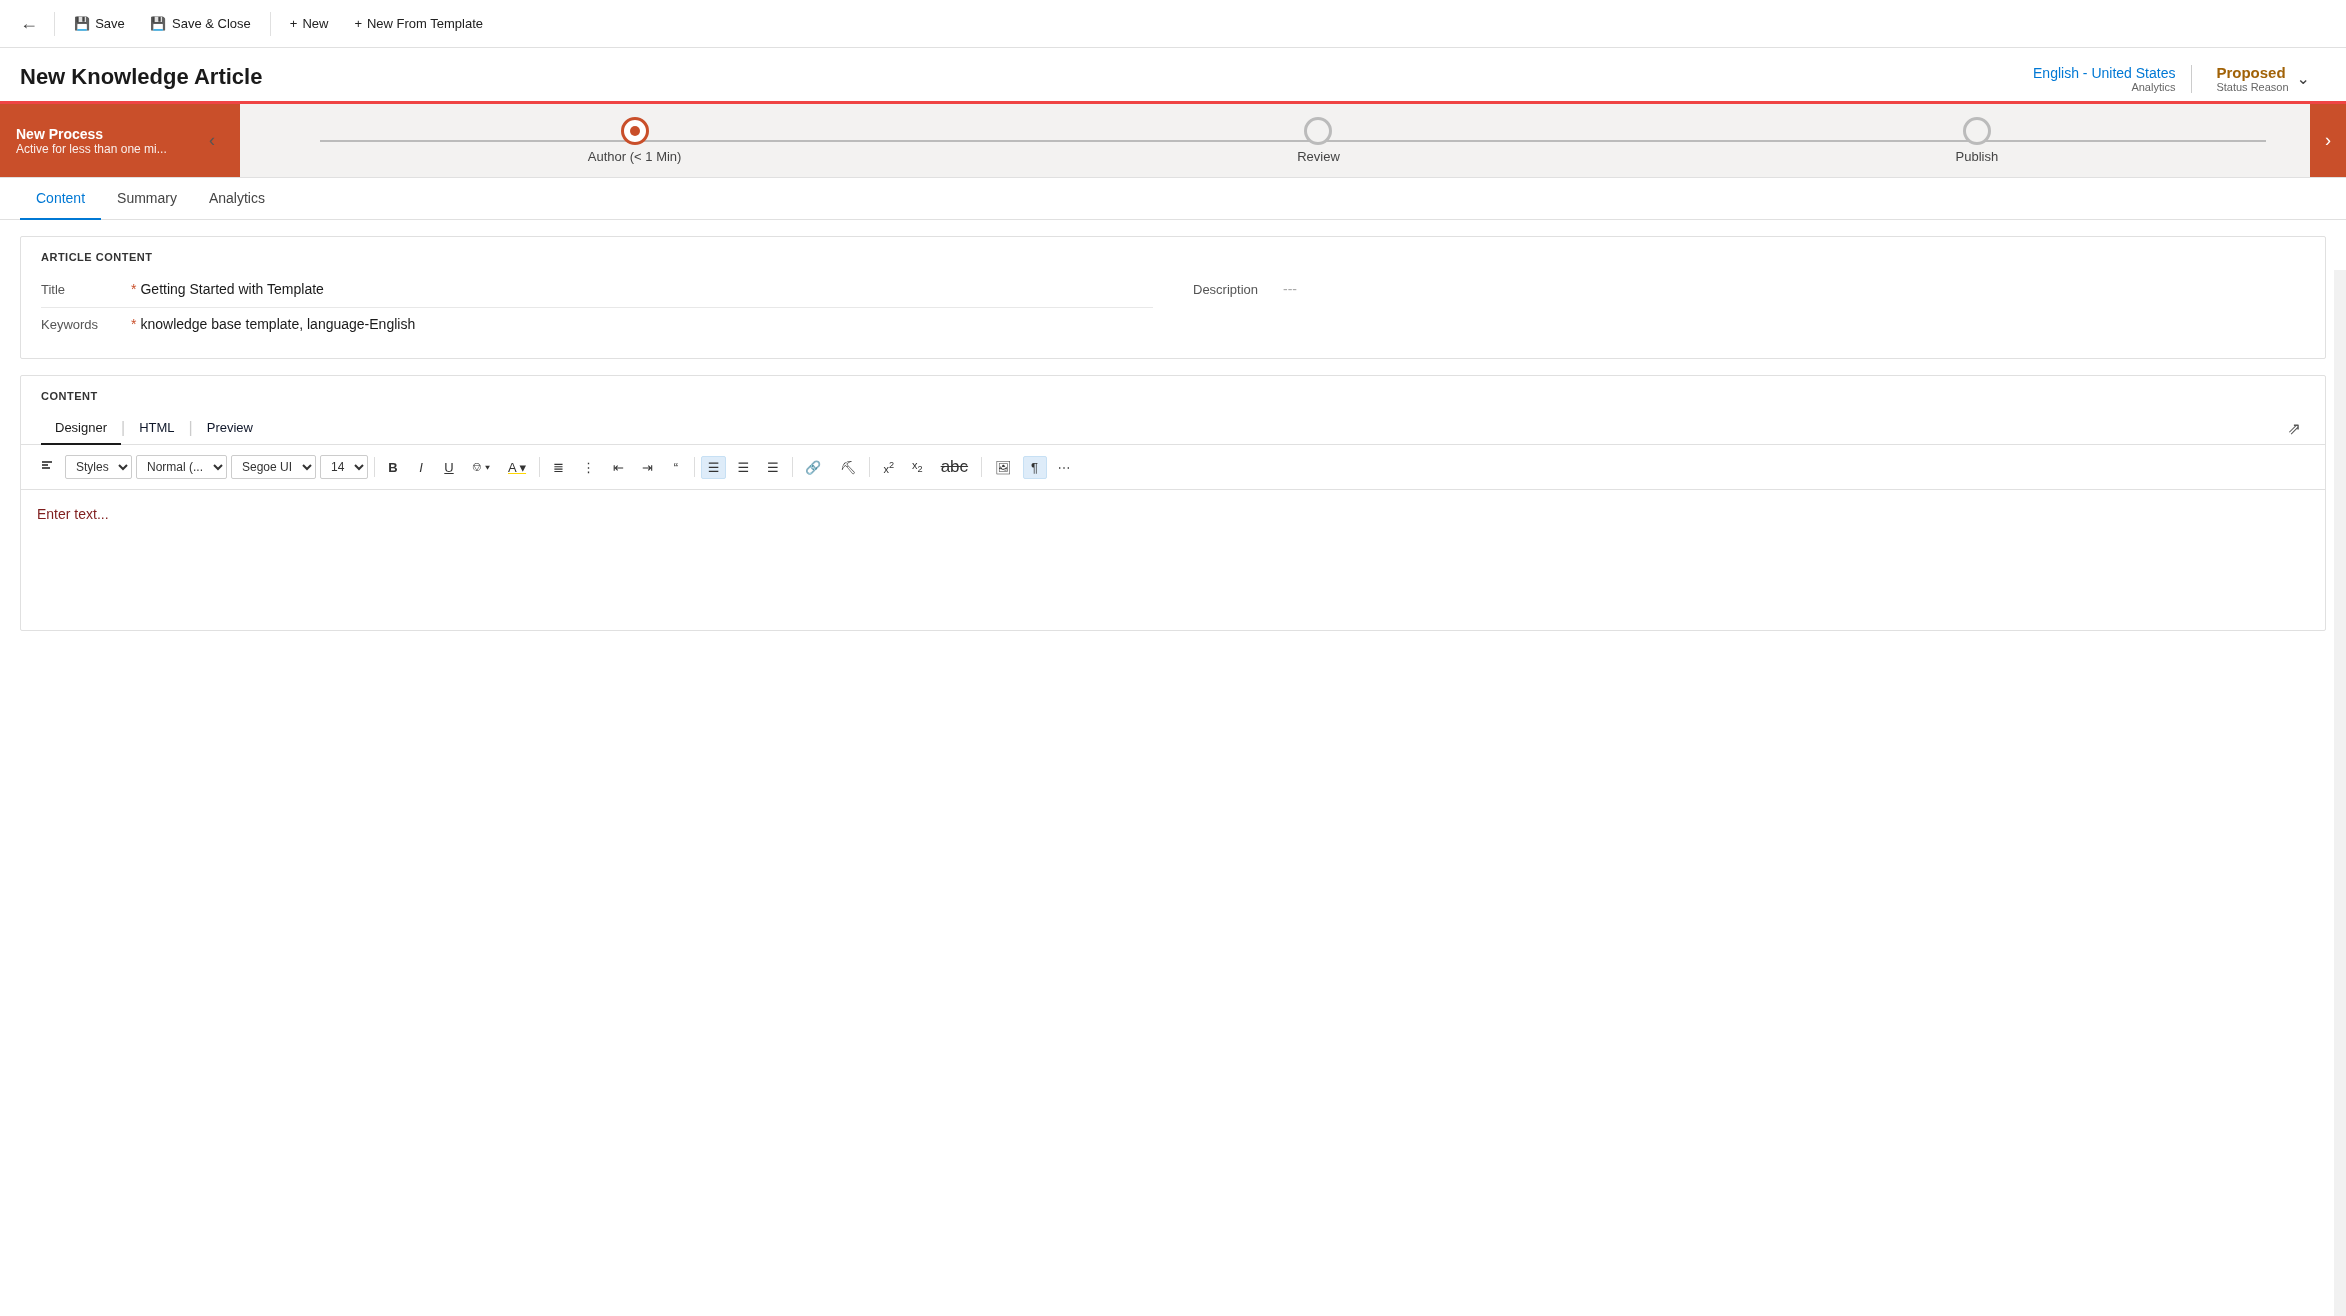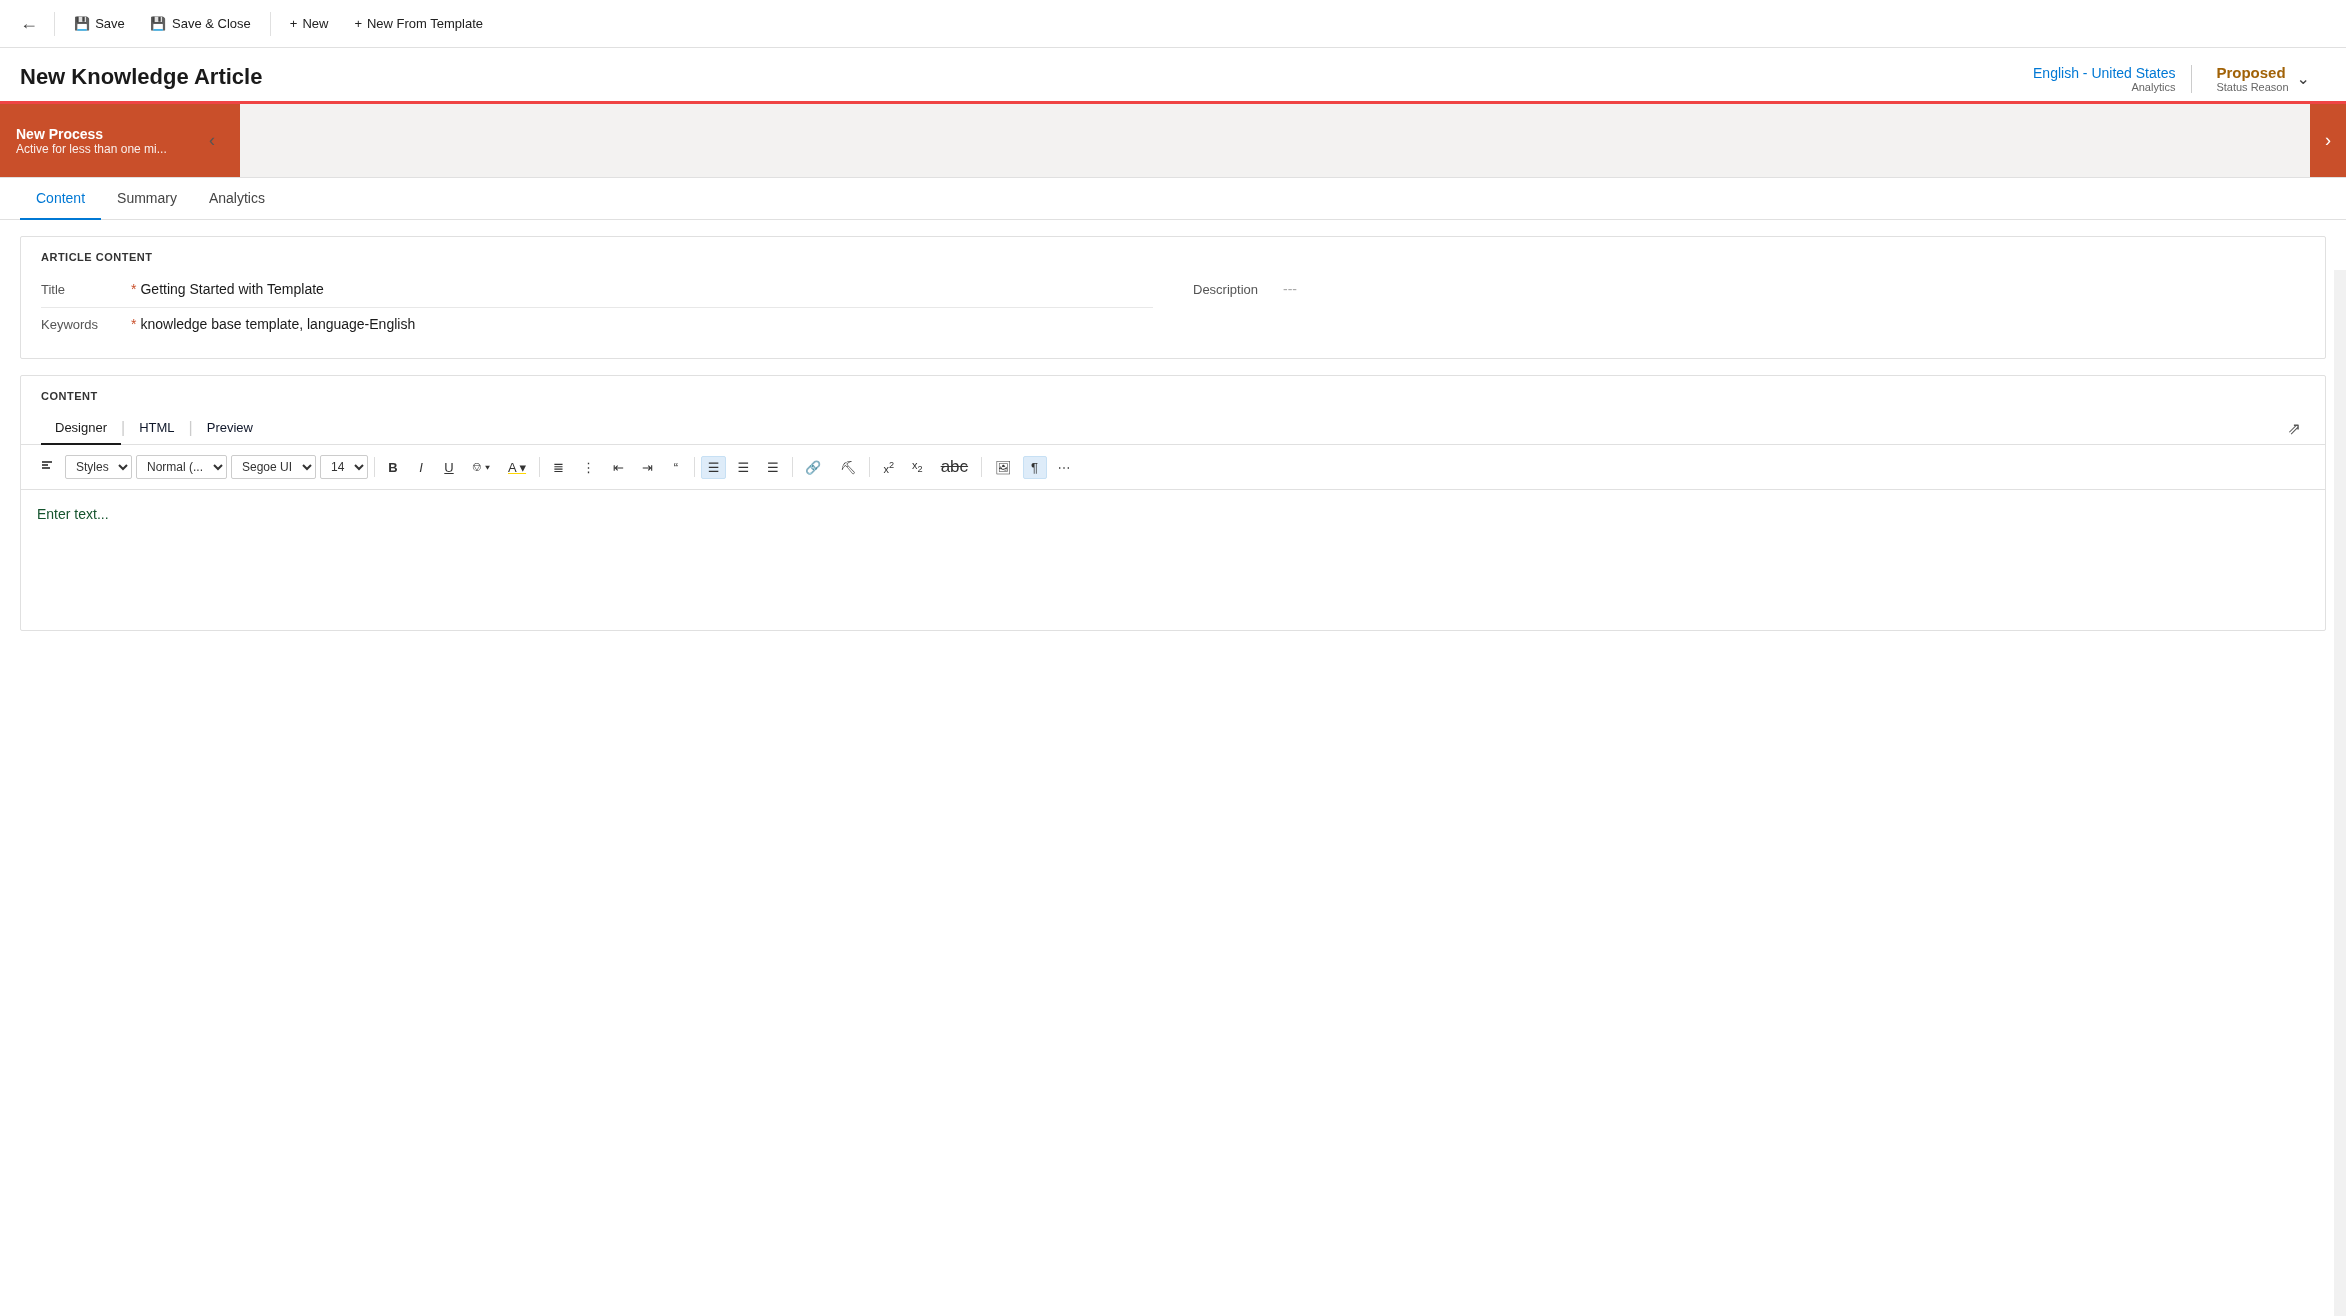--- a/index.html
+++ b/index.html
@@ -334,21 +334,21 @@
     .toolbar-divider {
       width: 1px;
       height: 20px;
       background: #ddd;
       margin: 0 2px;
     }
     .editor-area {
       min-height: 140px;
       padding: 16px;
       font-size: 14px;
-      color: #14532d;
+      color: #7f1d1d;
     }
 
     
     .scrollbar {
       position: fixed;
       right: 0;
       top: 270px;
       bottom: 0;
       width: 12px;
       background: #f1f1f1;
@@ -400,20 +400,34 @@
   </div>
 </div>
 
 <div class="process-bar">
   <div class="process-label-section">
     <div>
       <div class="process-name">New Process</div>
       <div class="process-sub">Active for less than one mi...</div>
     </div>
     <button class="process-nav-left">‹</button>
+  </div>
+  <div class="process-steps">
+    <div class="process-step">
+      <div class="step-circle active"></div>
+      <span class="step-label">Author (&lt; 1 Min)</span>
+    </div>
+    <div class="process-step">
+      <div class="step-circle"></div>
+      <span class="step-label">Review</span>
+    </div>
+    <div class="process-step">
+      <div class="step-circle"></div>
+      <span class="step-label">Publish</span>
+    </div>
   </div>
   <button class="process-nav-right">›</button>
 </div>
 
 <div class="tabs">
   <div class="tab active">Content</div>
   <div class="tab">Summary</div>
   <div class="tab">Analytics</div>
 </div>
 

